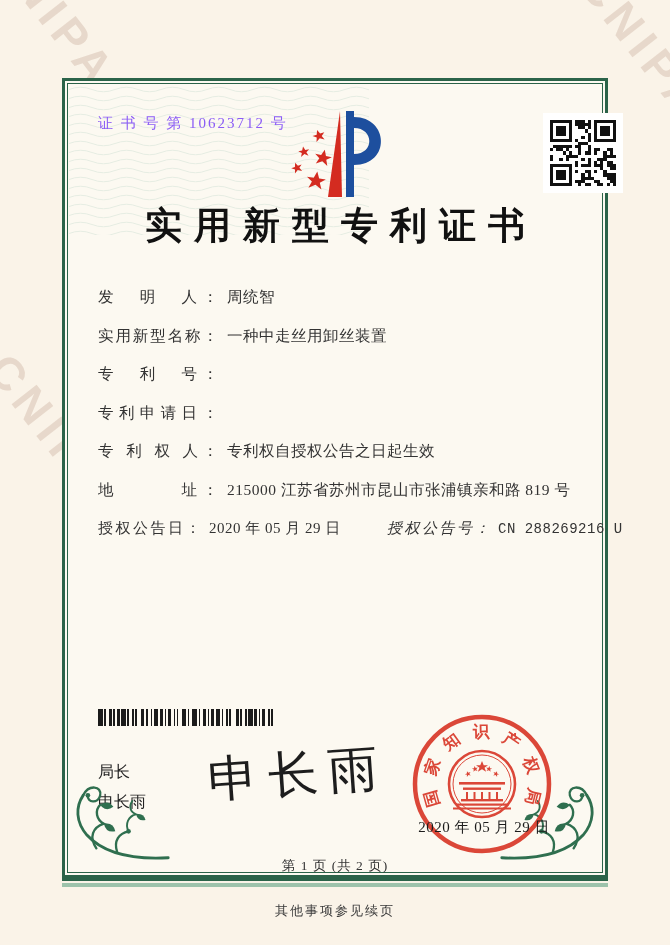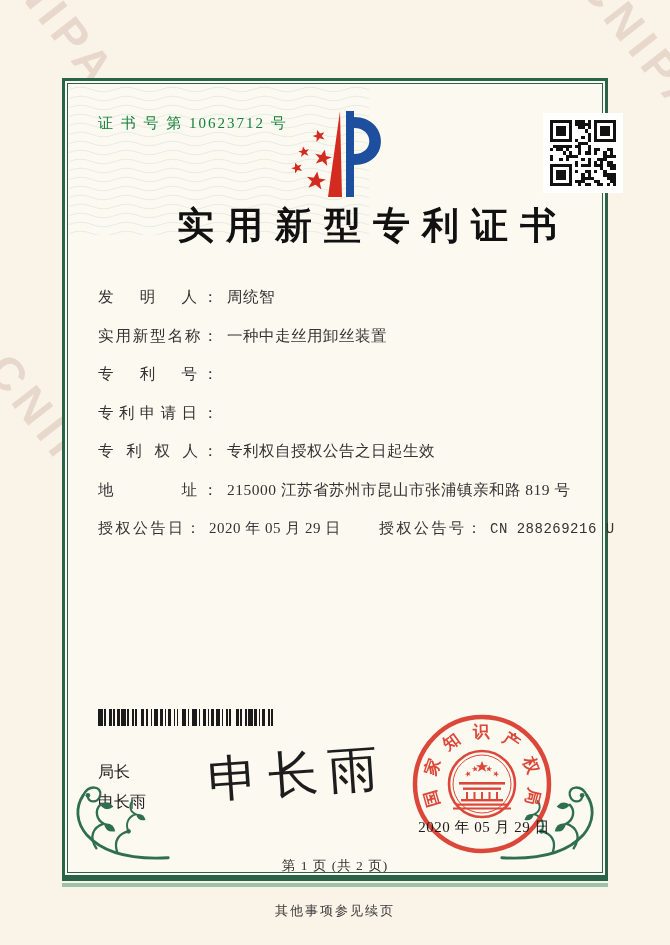--- a/index.html
+++ b/index.html
@@ -20,37 +20,37 @@
   
   .frame{
     position:absolute;left:62px;top:78px;width:546px;height:803px;
     box-sizing:border-box;border:3px solid #2b6349;border-bottom-width:6px;
     background:#fcf9f1;z-index:2;
   }
   .frame-inner{position:absolute;inset:2px;border:1px solid #2b6349;pointer-events:none;}
   .frame-underline{position:absolute;left:62px;top:883px;width:546px;height:4px;background:#9dc2ab;z-index:2;}
   .waves{position:absolute;inset:4px;opacity:.55;pointer-events:none;}
   
-  .cert-no{position:absolute;left:33px;top:33px;font-size:15px;letter-spacing:2px;color:#15803d;z-index:3;font-family:Liberation Serif, serif;}
+  .cert-no{position:absolute;left:33px;top:33px;font-size:15px;letter-spacing:2px;color:#8b5cf6;z-index:3;font-family:Liberation Serif, serif;}
   .logo{position:absolute;left:224px;top:28px;width:105px;height:92px;z-index:3;}
   .qr-box{position:absolute;left:478px;top:32px;width:80px;height:80px;background:#fff;z-index:3;padding:0;}
   .qr-box svg{position:absolute;left:7px;top:7px;width:66px;height:66px;}
   .title{
     position:absolute;left:0;top:120px;width:100%;text-align:center;z-index:3;
-    font-size:37px;font-weight:bold;letter-spacing:12px;text-indent:12px;color:#111;padding-left:32px;
+    font-size:37px;font-weight:bold;letter-spacing:12px;text-indent:12px;color:#111;
   }
   
   .fields{position:absolute;left:33px;top:206px;width:488px;z-index:3;font-size:15.5px;color:#333;}
   .f-row{height:38.5px;line-height:20px;display:flex;align-items:flex-start;}
   .f-label{display:inline-block;width:120px;text-align:justify;text-align-last:justify;flex:0 0 120px;}
   .f-value{margin-left:9px;letter-spacing:.5px;}
   .grant-row{position:absolute;left:33px;top:438px;width:510px;z-index:3;font-size:15px;color:#333;white-space:nowrap;}
   .g-label{letter-spacing:2.5px;}
   .g-val1{display:inline-block;width:150px;margin-left:6px;letter-spacing:.5px;}
-  .g-label2{letter-spacing:2.5px;margin-left:20px;}
+  .g-label2{letter-spacing:2.5px;margin-left:28px;font-style:italic;}
   .g-val2{margin-left:6px;letter-spacing:.5px;font-family:"Liberation Mono","DejaVu Sans Mono",monospace;font-size:14px;}
   
   .body-text{position:absolute;left:33px;top:474px;width:492px;z-index:3;font-size:15px;line-height:26.5px;color:#2e2e2e;text-align:justify;letter-spacing:.4px;}
   .body-text p{margin:0;text-indent:2em;}
   
   .barcode{position:absolute;left:33px;top:628px;width:178px;height:17px;z-index:3;overflow:hidden;white-space:nowrap;font-size:0;}
   
   .sig-block{position:absolute;left:33px;top:676px;z-index:3;font-family:"Liberation Sans","DejaVu Sans",sans-serif;font-size:16px;line-height:30px;color:#222;}
   .autograph{
     position:absolute;left:143px;top:660px;z-index:3;color:#1d1d1d;

